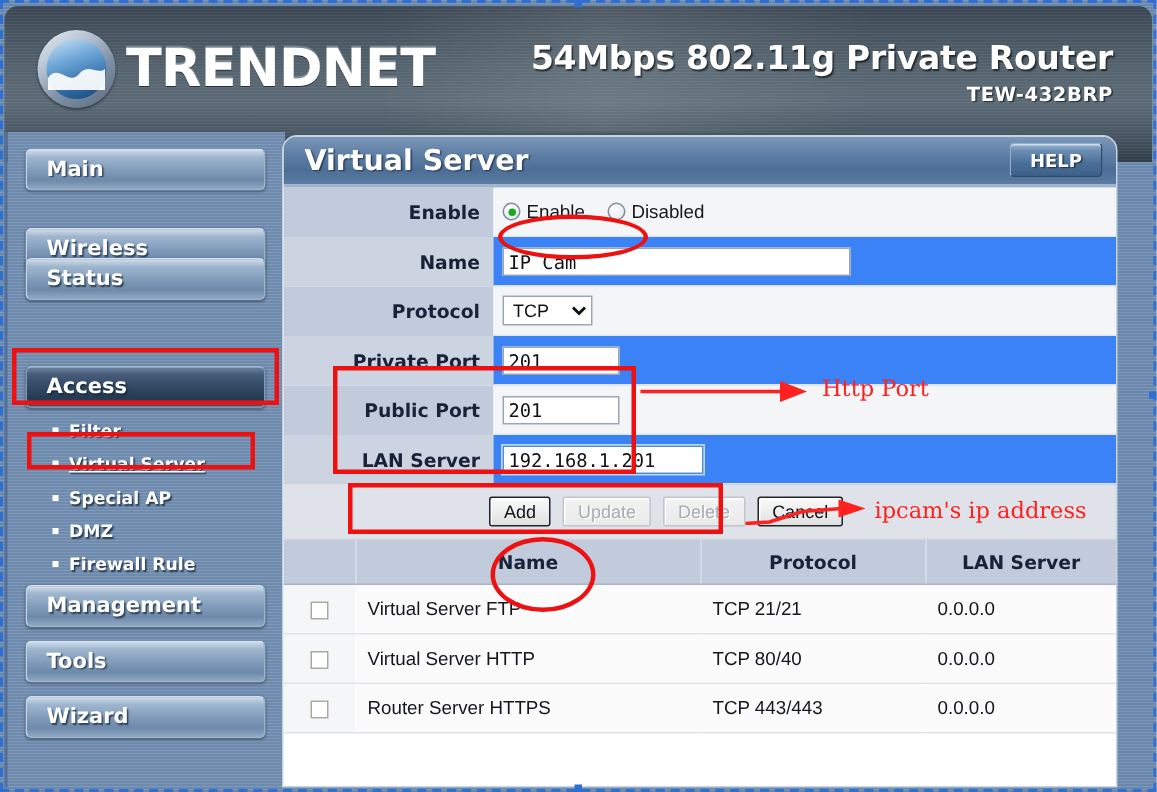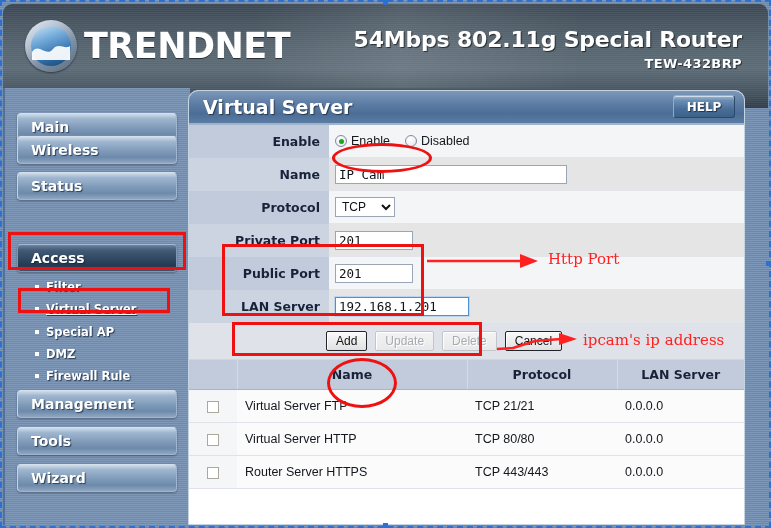--- a/index.html
+++ b/index.html
@@ -172,21 +172,21 @@
     font-family:"DejaVu Sans", sans-serif;
     font-weight:bold;font-size:12.5px;color:#18233a;
   }
   .frow .val{
     flex:1;min-height:33px;box-sizing:border-box;
     background:#f4f5f7;
     display:flex;align-items:center;
     padding-left:6px;
     border-bottom:1px solid #e2e5ea;
   }
-  .frow.alt .val{background:#e5e5e5;}
+  .frow.alt .val{background:#3b82f6;}
   .frow .lab.alt{background:#ccd4e1;}
 
   .radio-grp{display:flex;align-items:center;gap:4px;}
   .radio{
     width:12px;height:12px;border-radius:50%;
     border:1px solid #7f8da0;
     background:radial-gradient(circle at 40% 35%,#ffffff 0%,#eceff3 60%,#cfd5de 100%);
     display:flex;align-items:center;justify-content:center;
     box-sizing:border-box;cursor:pointer;flex:none;
   }
@@ -278,30 +278,30 @@
   <div id="banner-sheen"></div>
   <div id="logo-wrap">
     <div class="logo-mark">
       <svg class="logo-wave" viewBox="0 0 38 20">
         <path d="M0 12 C7 2, 14 18, 21 9 C27 2, 33 10, 38 6 L38 20 L0 20 Z" fill="#ffffff" opacity="0.92"></path>
       </svg>
     </div>
     <div id="brand-text">TRENDNET</div>
   </div>
   <div id="model-block">
-    <div id="model-title">54Mbps 802.11g Special Router</div>
+    <div id="model-title">54Mbps 802.11g Private Router</div>
     <div id="model-sub">TEW-432BRP</div>
   </div>
 </div>
 
 <div id="sidebar">
-  <div class="navbtn" style="top:25px;text-align:right;">
+  <div class="navbtn" style="top:11px;text-align:right;">
     <span>Main</span>
   </div>
-  <div class="navbtn" style="top:48px;">
+  <div class="navbtn" style="top:64px;">
     <span>Wireless</span>
   </div>
   <div class="navbtn" style="top:84px;">
     <span>Status</span>
   </div>
   <div class="navbtn active" style="top:156px;">
     <span>Access</span>
   </div>
 
   <div class="subitem" style="top:192px;">
@@ -414,21 +414,21 @@
     <tbody>
       <tr>
         <td class="cbcell"><span class="cbox"></span></td>
         <td>Virtual Server FTP</td>
         <td>TCP 21/21</td>
         <td>0.0.0.0</td>
       </tr>
       <tr>
         <td class="cbcell"><span class="cbox"></span></td>
         <td>Virtual Server HTTP</td>
-        <td>TCP 80/80</td>
+        <td>TCP 80/40</td>
         <td>0.0.0.0</td>
       </tr>
       <tr>
         <td class="cbcell"><span class="cbox"></span></td>
         <td>Router Server HTTPS</td>
         <td>TCP 443/443</td>
         <td>0.0.0.0</td>
       </tr>
     </tbody>
   </table>

